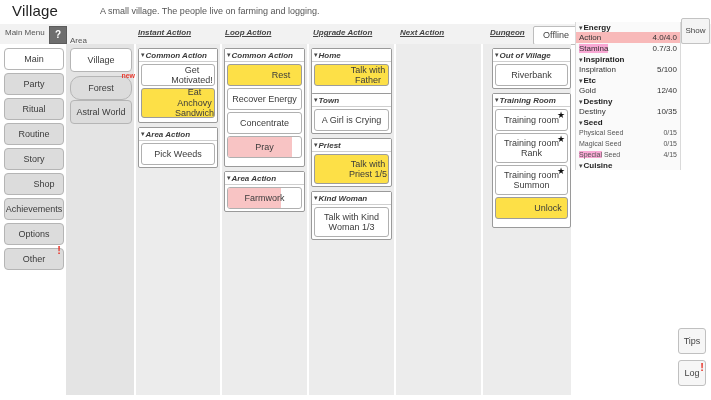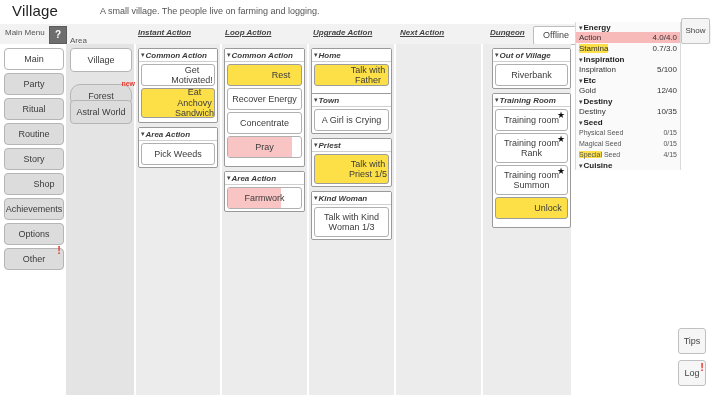--- a/index.html
+++ b/index.html
@@ -62,21 +62,21 @@
 
   
   .status{position:absolute;left:575px;top:22px;width:104px;background:#fafafa;
           border-left:1px solid #dadada;border-right:1px solid #dadada;}
   .st-cat{height:10px;font-size:8px;font-weight:bold;color:#222;display:flex;align-items:flex-end;padding-left:3px;}
   .st-row{height:11px;display:flex;align-items:center;justify-content:space-between;
           padding:0 3px;font-size:8px;color:#333;}
   .st-row.hl{background:#f8b9b9;}
   .st-row.small{font-size:7px;color:#555;}
   .st-name{white-space:nowrap;}
-  .st-name .mark{background:#fde047;}
+  .st-name .mark{background:#f9a8d4;}
   .st-val{white-space:nowrap;}
 
   
   .sbtn{position:absolute;width:28px;height:26px;box-sizing:border-box;background:#f6f6f6;
         border:1px solid #c0c0c0;border-radius:3px;font-size:9px;color:#444;
         display:flex;align-items:center;justify-content:center;}
 </style>
 </head>
 <body>
 
@@ -135,21 +135,21 @@
       <div class="mbtn" style="top: 248px;">
         <span>Other</span>
         <span class="badge-ex" style="right: 2px; top: -4px;">!</span>
       </div>
     </div>
 
   <div id="area-col">
       <div class="abtn active" style="top: 48px;">
         <span>Village</span>
       </div>
-      <div class="abtn" style="top: 84px; border-radius: 10px;">
+      <div class="abtn" style="top: 76px; border-radius: 10px;">
         <span>Forest</span>
         <span class="badge-new" style="right: -4px; top: -5px;">new</span>
       </div>
       <div class="abtn" style="top: 100px;">
         <span>Astral World</span>
       </div>
     </div>
 
   <div id="instant-col">
       <div class="grp" style="left: 138px; width: 80px; top: 48px; height: 75px;">

